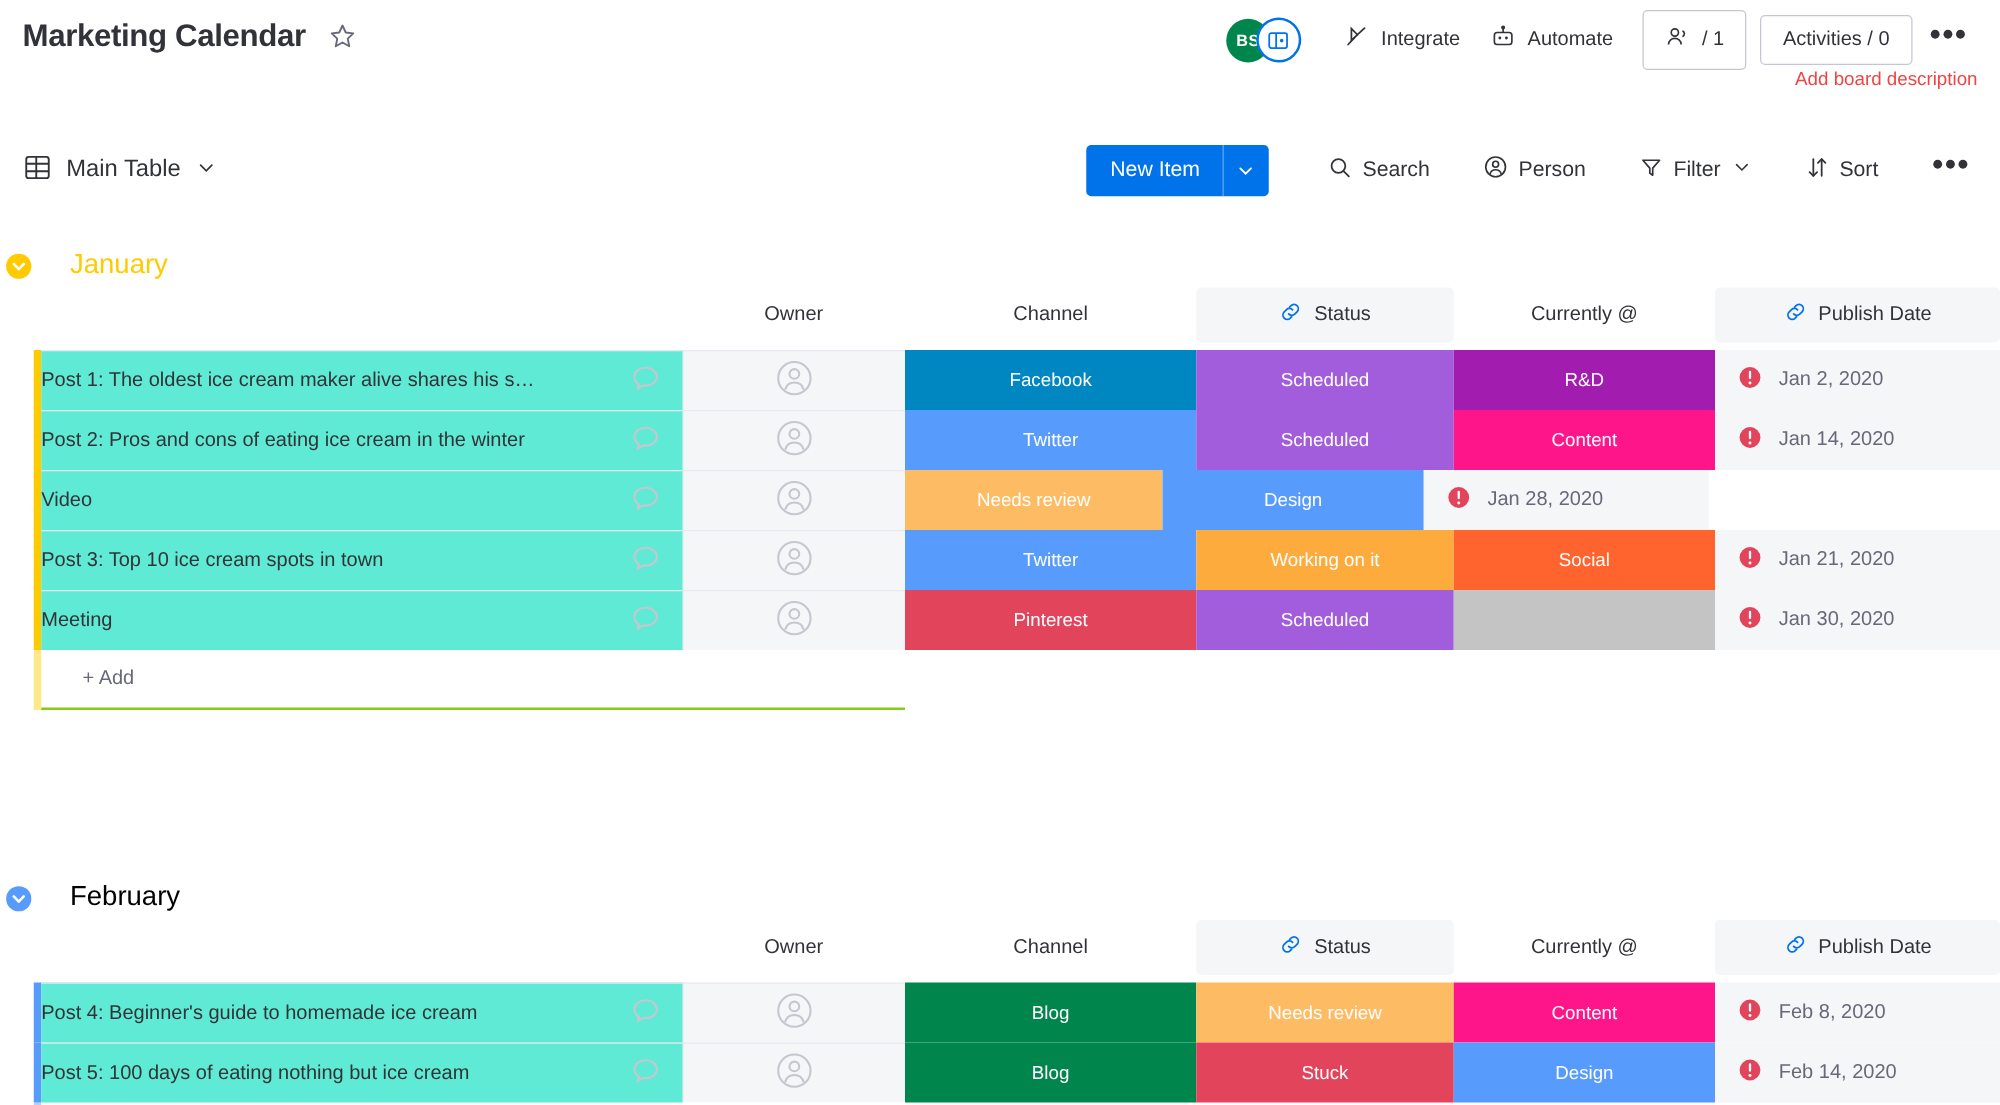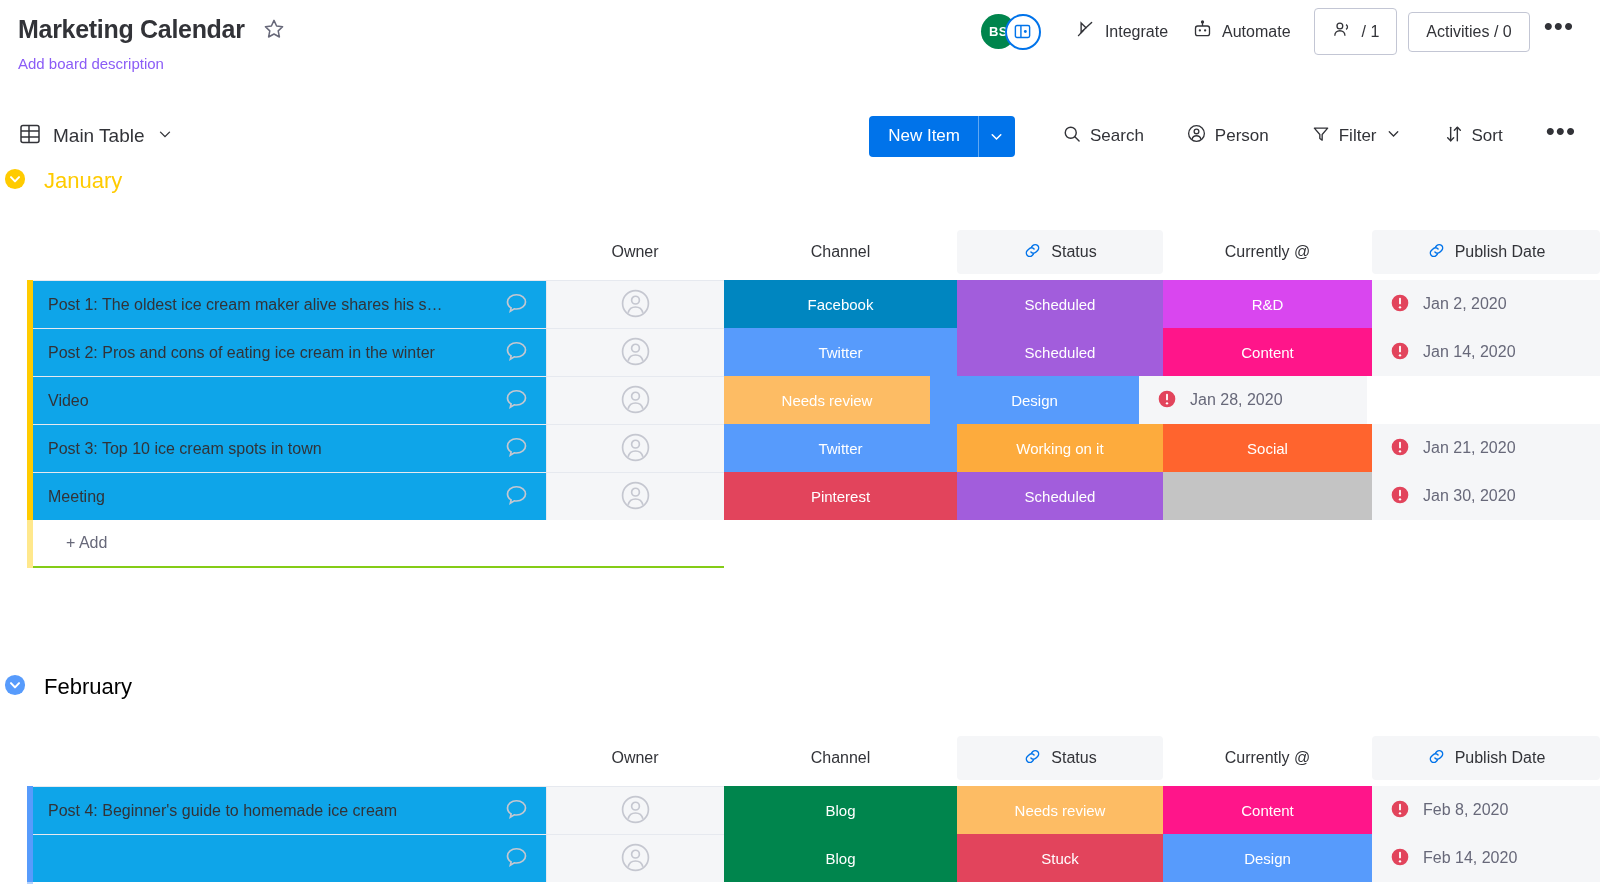--- a/index.html
+++ b/index.html
@@ -9,21 +9,21 @@
     font-family: "Liberation Sans", sans-serif;
     color: #323338;
     overflow: hidden;
   }
 
   
   .board-header { position: relative; padding: 14px 18px 0 18px; height: 104px; }
   .title-row { display: flex; align-items: center; gap: 14px; }
   .board-title { font-size: 25px; font-weight: 700; letter-spacing: -.3px; color: #323338; line-height: 1.15; }
   .star-btn { width: 30px; height: 30px; display: flex; align-items: center; justify-content: center; cursor: pointer; }
-  .board-desc { margin-top: 11px; font-size: 15px; color: #8b5cf6; cursor: pointer; }
+  .board-desc { margin-top: 11px; font-size: 15px; color: #ef4444; cursor: pointer; text-align: right; }
 
   
   .header-actions { position: absolute; right: 16px; top: 8px; display: flex; align-items: center; gap: 0; }
   .avatars { display: flex; align-items: center; margin-right: 22px; }
   .avatar-bs {
     width: 35px; height: 35px; border-radius: 50%;
     background: #00854d; color: #fff; font-size: 13px; font-weight: 700;
     display: flex; align-items: center; justify-content: center; letter-spacing: .3px;
   }
   .avatar-board {
@@ -56,31 +56,31 @@
   }
   .bar-btn {
     display: flex; align-items: center; gap: 8px;
     font-size: 17px; color: #323338; padding: 9px 11px; border-radius: 4px; cursor: pointer; white-space: nowrap;
   }
   .bar-dots { font-size: 26px; line-height: .6; letter-spacing: 1px; padding: 0 8px 9px 12px; cursor: pointer; }
 
   
   .board-body { padding: 0 0 0 0; }
   .group { position: relative; }
-  .group-head { display: flex; align-items: flex-start; height: 56px; padding-left: 2px; }
+  .group-head { display: flex; align-items: flex-end; height: 56px; padding-left: 2px; gap: 12px; }
   .collapse-icon { width: 22px; height: 22px; border-radius: 50%; display: flex; align-items: center; justify-content: center; margin-left: 2px; cursor: pointer; flex: none; }
   .group-name { font-size: 22px; margin-left: 18px; cursor: pointer; }
 
   .grid-row { display: flex; align-items: stretch; height: 48px; }
   .left-bar { width: 6px; flex: none; margin-left: 27px; }
   .hdr-row { height: 56px; align-items: center; }
   .hdr-row .left-bar { background: transparent !important; }
 
   .cell { display: flex; align-items: center; justify-content: center; font-size: 15px; flex: none; }
-  .c-name   { width: 513px; justify-content: flex-start; padding-left: 15px; background: #0ea5e9; position: relative; }
+  .c-name   { width: 513px; justify-content: flex-start; background: #5eead4; position: relative; }
   .c-owner  { width: 178px; background: #f5f6f8; border-left: 1px solid #e6e9ef; }
   .c-chan   { width: 233px; color: #fff; }
   .c-status { width: 206px; color: #fff; }
   .c-curr   { width: 209px; color: #fff; }
   .c-date   { width: 228px; background: #f5f6f8; justify-content: flex-start; padding-left: 18px; gap: 13px; }
 
   .hdr-label { font-size: 16px; color: #323338; display: flex; align-items: center; gap: 9px; }
   .hdr-shade { background: #f5f6f8; border-radius: 4px; height: 44px; }
   .row-title { font-size: 16px; color: #323338; white-space: nowrap; overflow: hidden; text-overflow: ellipsis; max-width: 435px; }
   .bubble { position: absolute; right: 16px; top: 50%; transform: translateY(-50%); cursor: pointer; }
@@ -292,21 +292,21 @@
       <div class="cell c-owner">
           <span>
   <svg width="31" height="31" viewBox="0 0 24 24" fill="none" stroke="#c5c7d0" stroke-width="1.3">
     <circle cx="12" cy="12" r="10"></circle>
               <circle cx="12" cy="9.4" r="3"></circle>
     <path d="M6.3 19.2c.7-2.9 2.9-4.5 5.7-4.5s5 1.6 5.7 4.5"></path>
             </svg></span>
         </div>
       <div class="cell c-chan" style="background:#0086c0">Facebook</div>
       <div class="cell c-status" style="background:#a25ddc">Scheduled</div>
-      <div class="cell c-curr" style="background:#d946ef">R&amp;D</div>
+      <div class="cell c-curr" style="background:#a21caf">R&amp;D</div>
       <div class="cell c-date">
           <span>
   <svg width="20" height="20" viewBox="0 0 24 24">
               <circle cx="12" cy="12" r="10" fill="#e2445c"></circle>
   <rect x="10.9" y="5.6" width="2.2" height="8" rx="1.1" fill="#fff"></rect>
   <circle cx="12" cy="17.2" r="1.4" fill="#fff"></circle>
             </svg></span>
           <span class="date-text">Jan 2, 2020</span>
         </div>
     </div>
@@ -498,20 +498,21 @@
               <circle cx="12" cy="12" r="10" fill="#e2445c"></circle>
   <rect x="10.9" y="5.6" width="2.2" height="8" rx="1.1" fill="#fff"></rect>
   <circle cx="12" cy="17.2" r="1.4" fill="#fff"></circle>
             </svg></span>
           <span class="date-text">Feb 8, 2020</span>
         </div>
     </div>
       <div class="grid-row">
       <div class="left-bar" style="background:#579bfc"></div>
       <div class="cell c-name">
+        <span class="row-title">Post 5: 100 days of eating nothing but ice cream</span>
           <span class="bubble">
   <svg width="27" height="27" viewBox="0 0 24 24" fill="none" stroke="#c5c7d0" stroke-width="1.5">
     <path d="M12 4.2c4.5 0 8 2.8 8 6.4 0 3.5-3.5 6.3-8 6.3-.7 0-1.4-.07-2-.2l-3.5 2.2.7-3A6.3 6.3 0 0 1 4 10.6c0-3.6 3.5-6.4 8-6.4z"></path>
   </svg></span>
       </div>
       <div class="cell c-owner">
           <span>
   <svg width="31" height="31" viewBox="0 0 24 24" fill="none" stroke="#c5c7d0" stroke-width="1.3">
     <circle cx="12" cy="12" r="10"></circle>
               <circle cx="12" cy="9.4" r="3"></circle>

